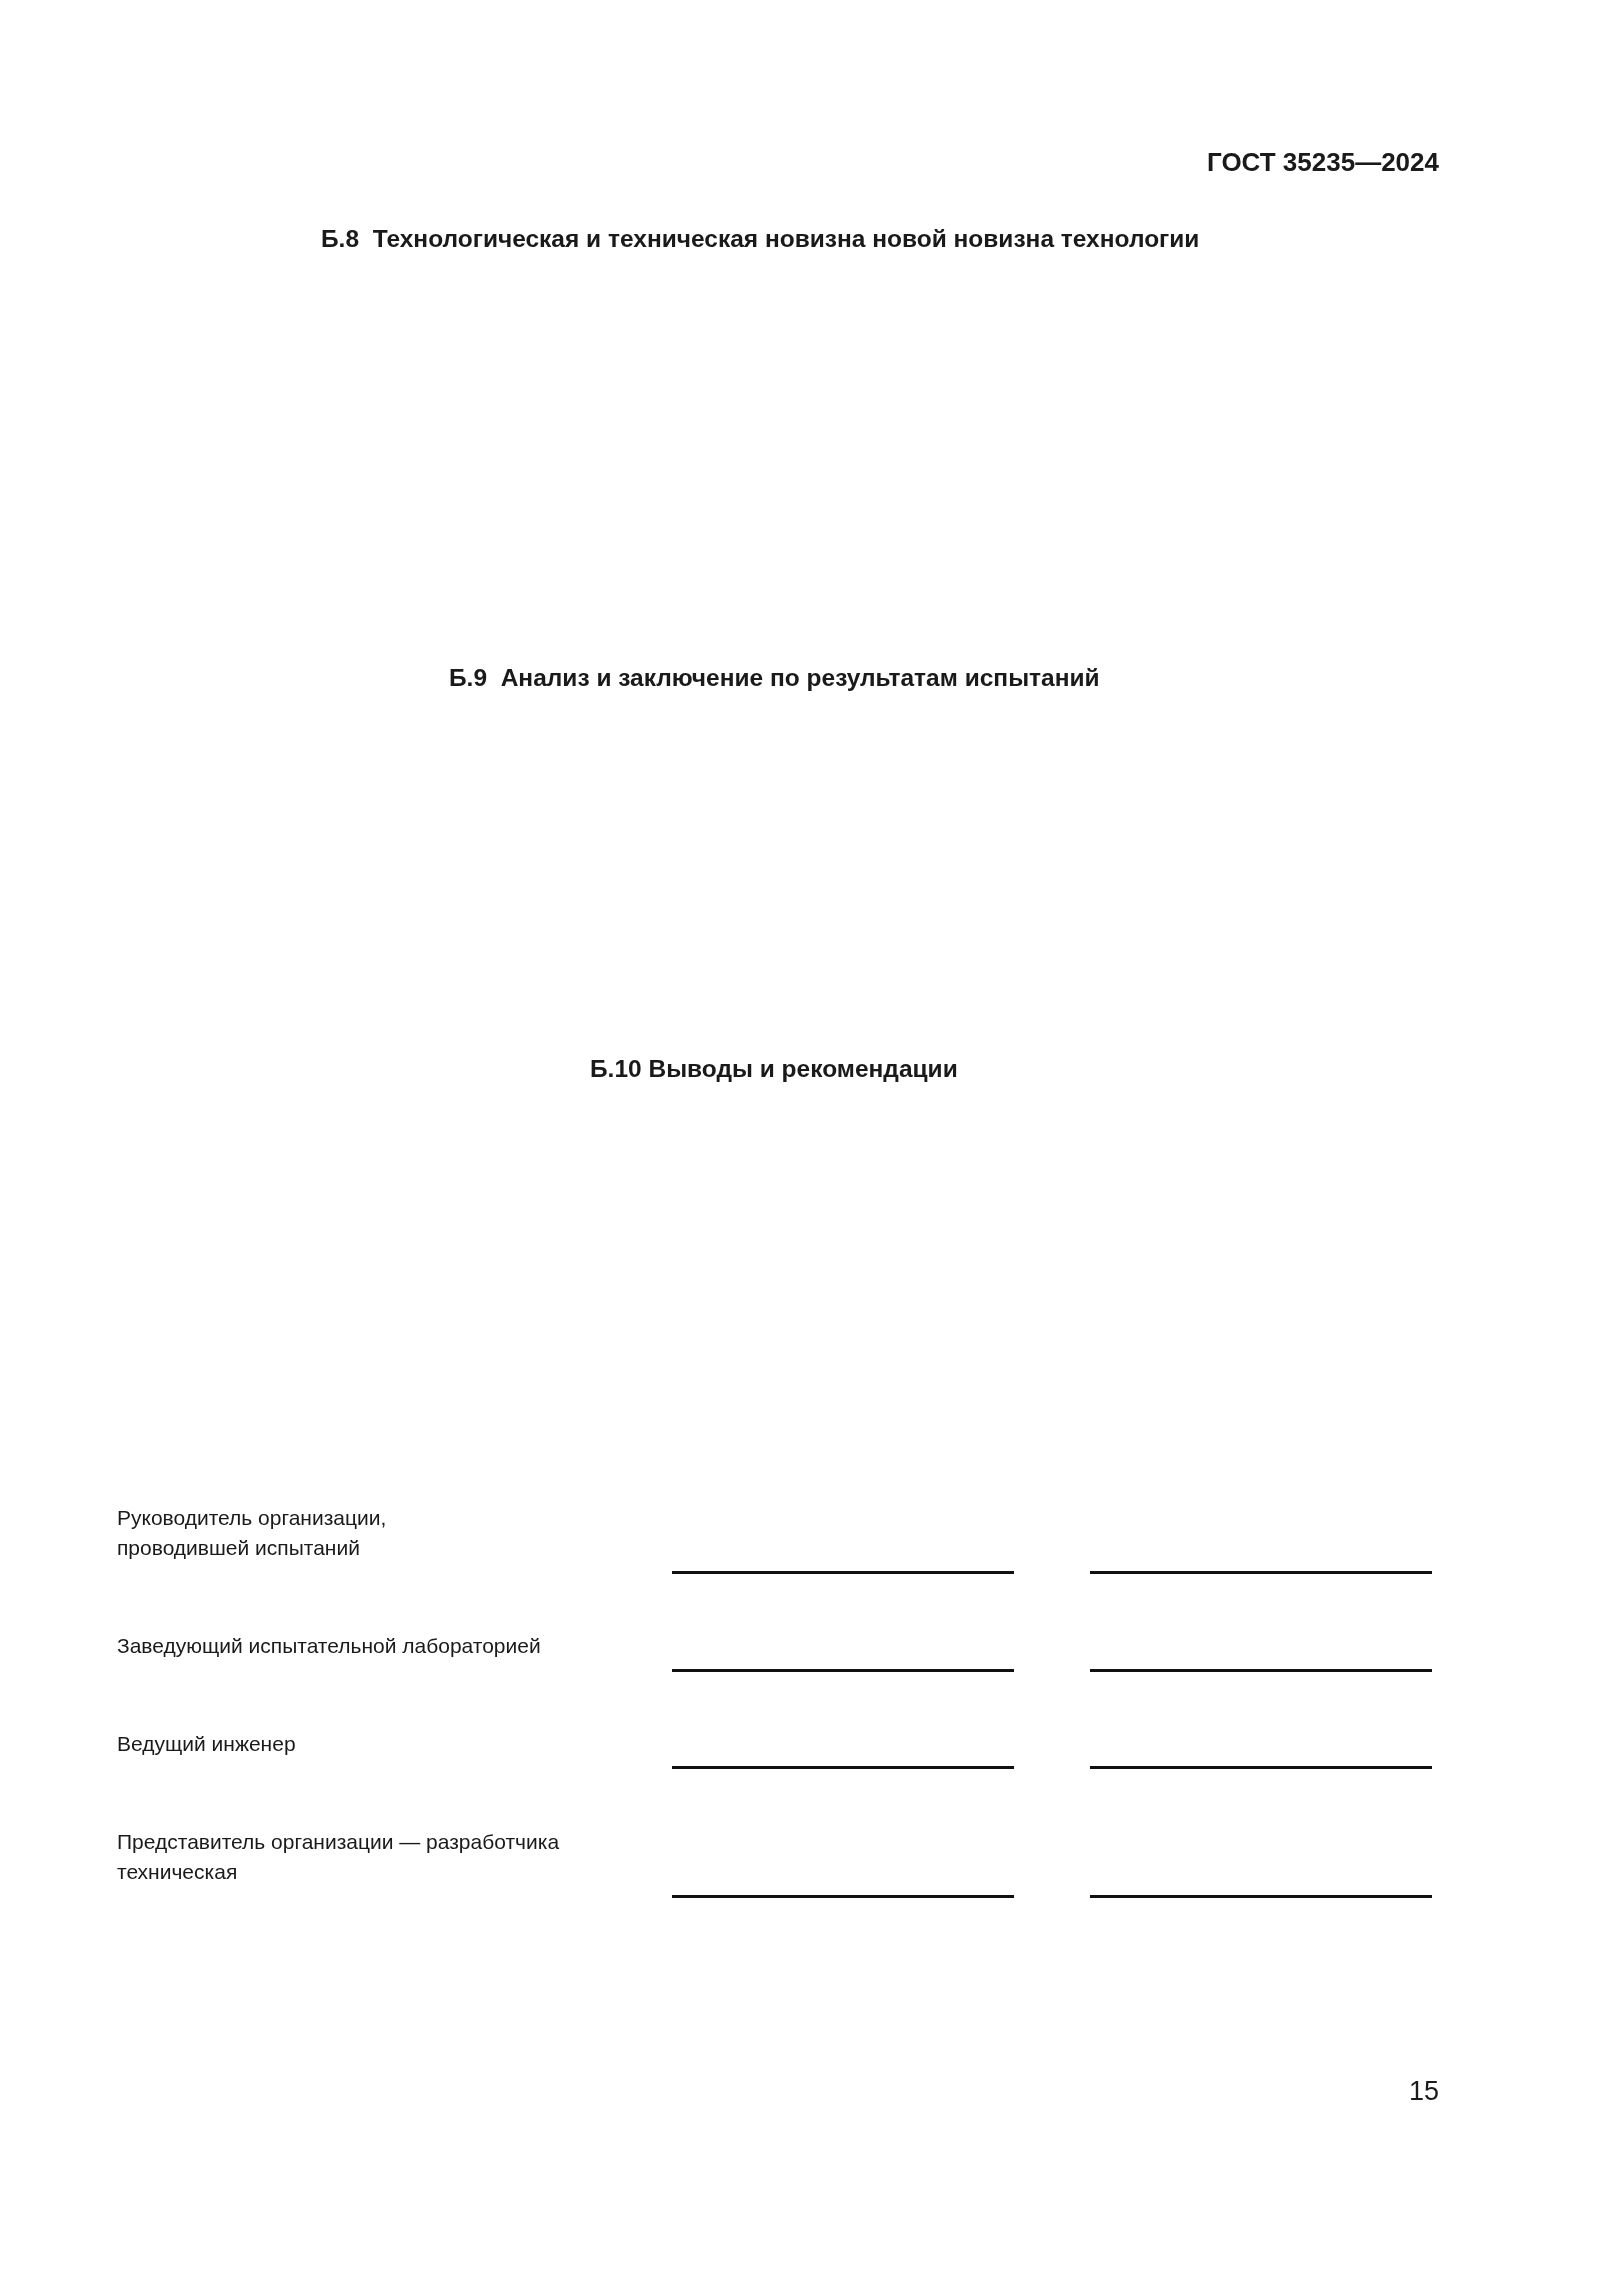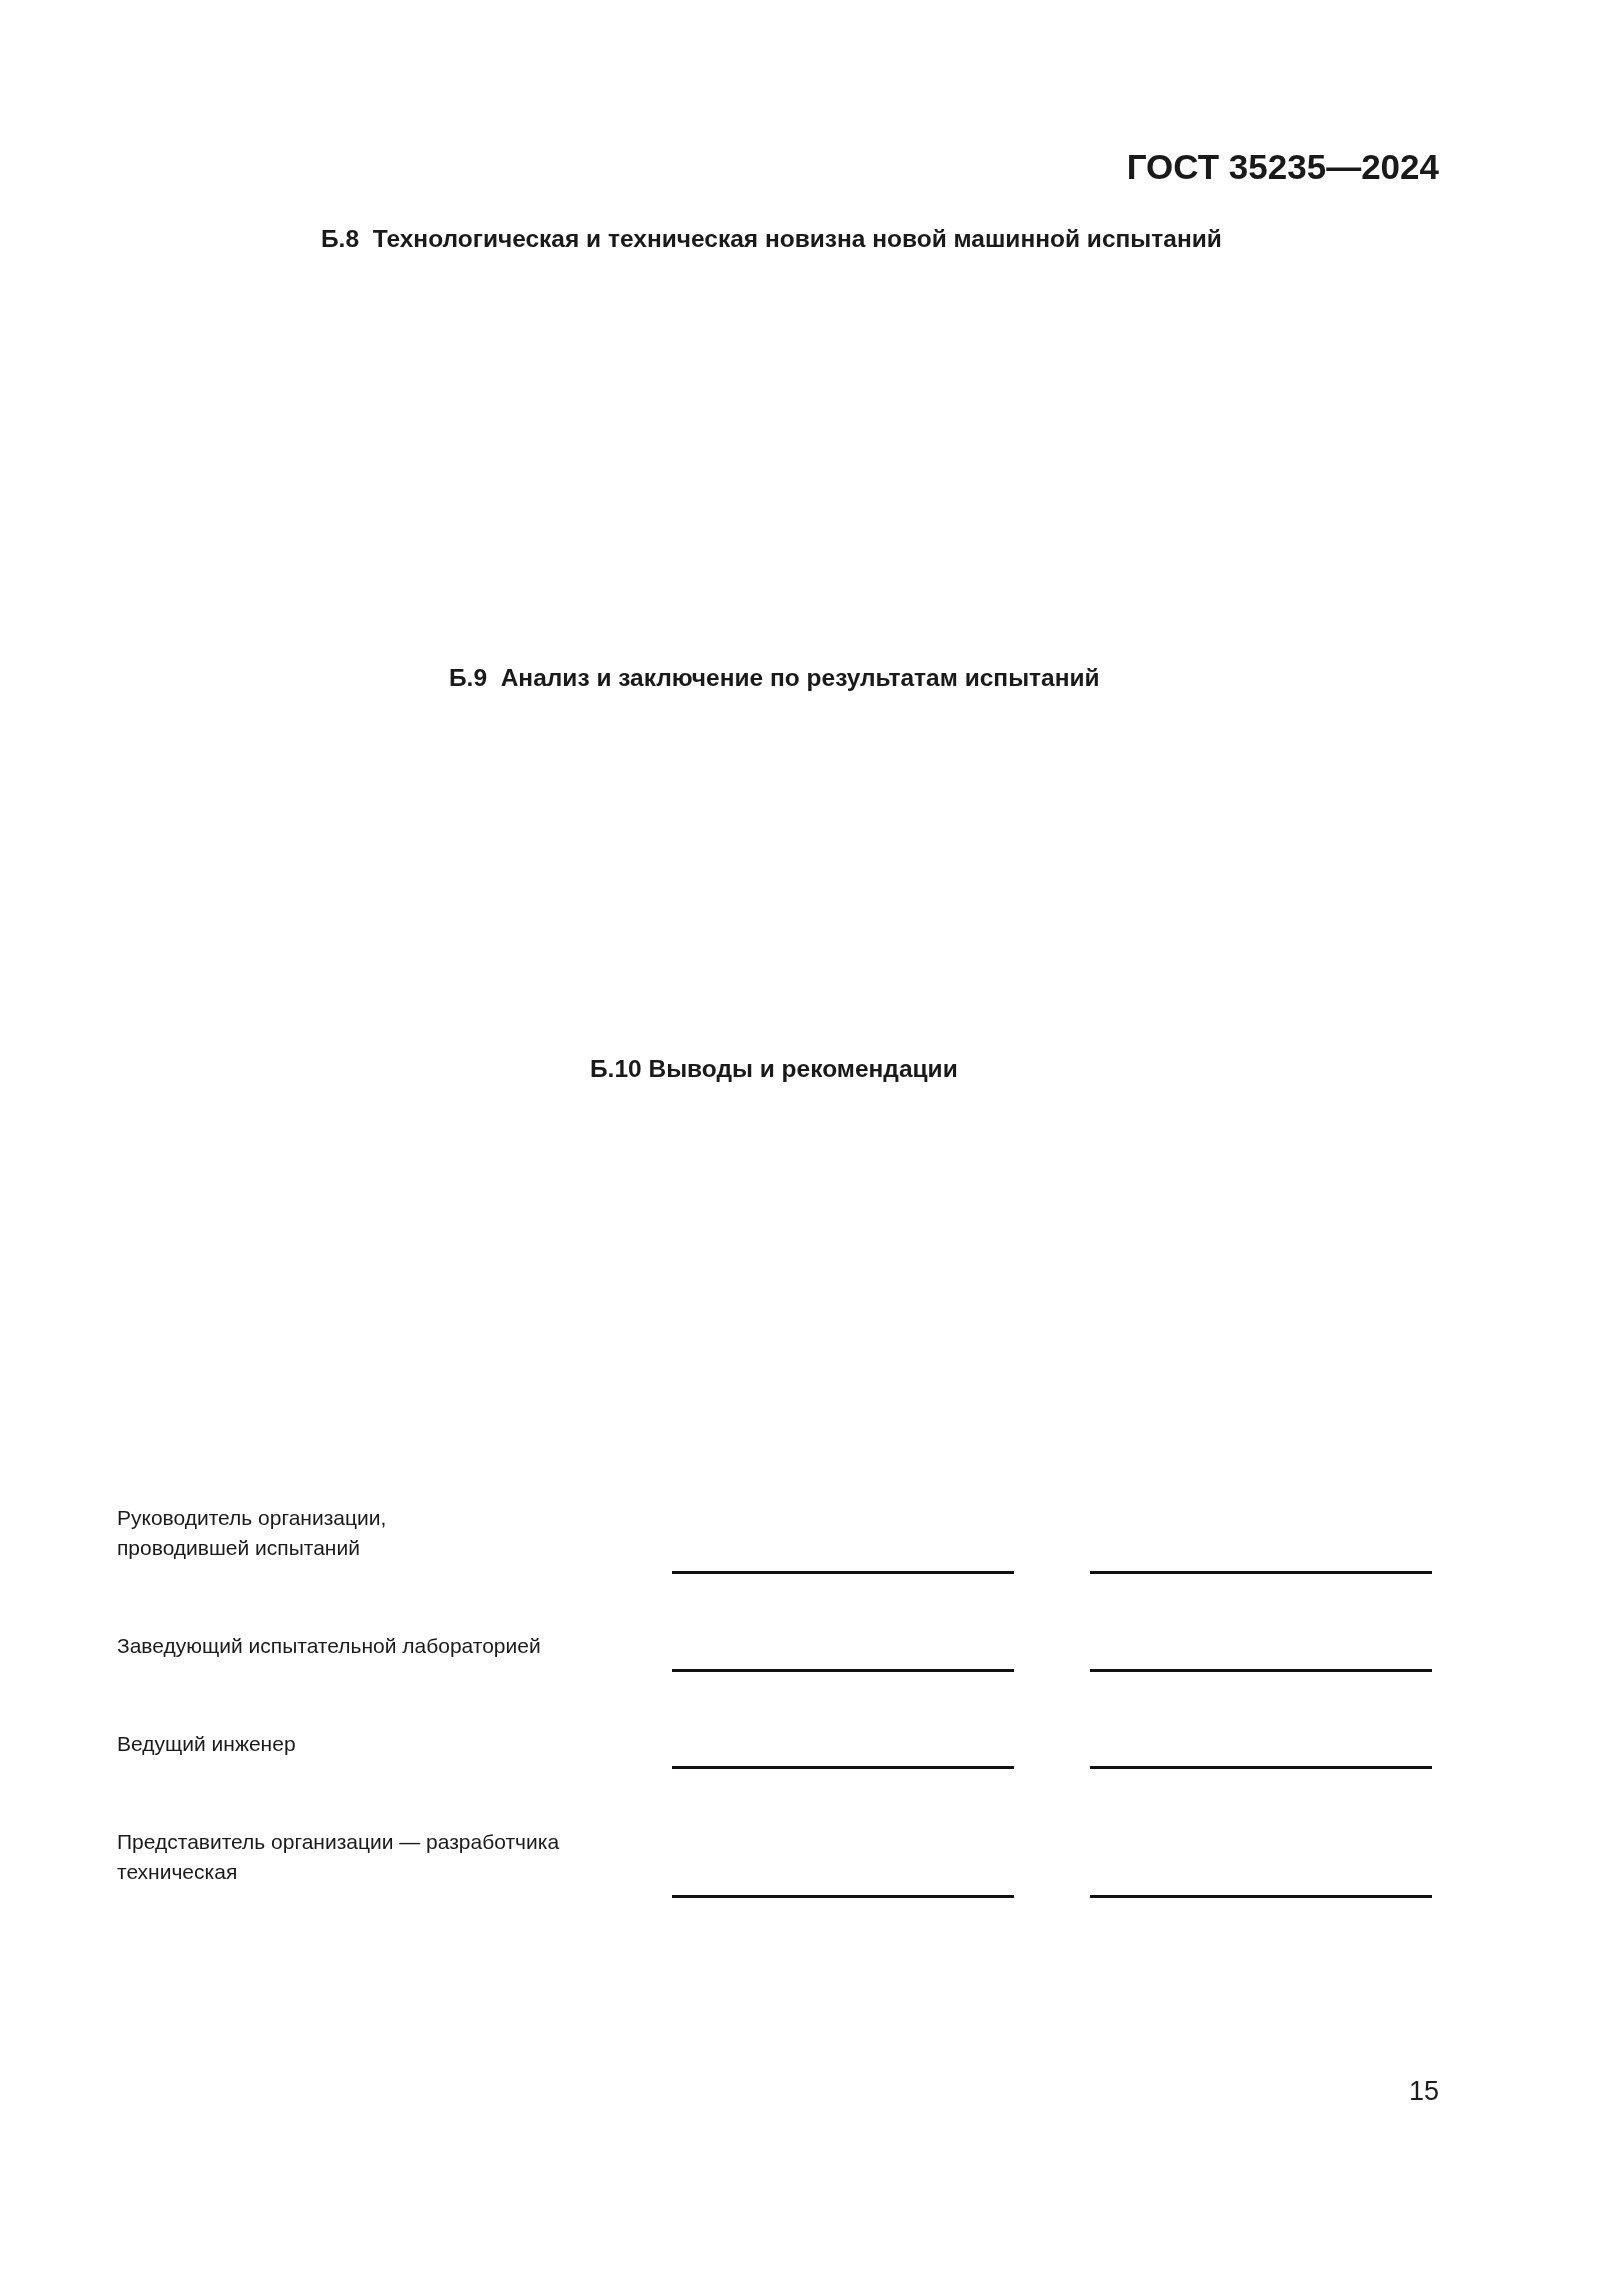--- a/index.html
+++ b/index.html
@@ -1,33 +1,33 @@
 <!DOCTYPE html>
 <html><head>
 <meta charset="utf-8">
 <style>
   html, body { margin:0; padding:0; background:#ffffff; }
   body { width:1621px; height:2293px; position:relative; overflow:hidden;
          font-family:"Liberation Sans", sans-serif; color:#1a1a1a; }
   .abs { position:absolute; white-space:nowrap; }
-  .doc-code { font-weight:bold; font-size:35px; right:182px; top:147px; }
+  .doc-code { font-weight:bold; font-size:26px; right:182px; top:147px; }
   .heading { font-weight:bold; font-size:24.5px; }
   .h8 { left:321px; top:225px; }
   .h9 { left:449px; top:664px; }
   .h10 { left:590px; top:1055px; }
   .label { font-size:21px; left:117px; line-height:30px; }
   .line { position:absolute; height:2.9px; background:#111; width:342px; }
   .pagenum { font-size:27px; right:182px; top:2076px; }
 </style>
 </head>
 <body>
 
 <div class="abs doc-code">ГОСТ 35235—2024</div>
 
-<div class="abs heading h8" style="white-space:pre">Б.8  Технологическая и техническая новизна новой машинной испытаний</div>
+<div class="abs heading h8" style="white-space:pre">Б.8  Технологическая и техническая новизна новой новизна технологии</div>
 <div class="abs heading h9" style="white-space:pre">Б.9  Анализ и заключение по результатам испытаний</div>
 <div class="abs heading h10" style="white-space:pre">Б.10 Выводы и рекомендации</div>
 
 <div class="abs label" style="top:1503px">
   <div>Руководитель организации,</div>
   <div>проводившей испытаний</div>
 </div>
 <div class="line" style="left:672px; top:1571px"></div>
 <div class="line" style="left:1090px; top:1571px"></div>
 

